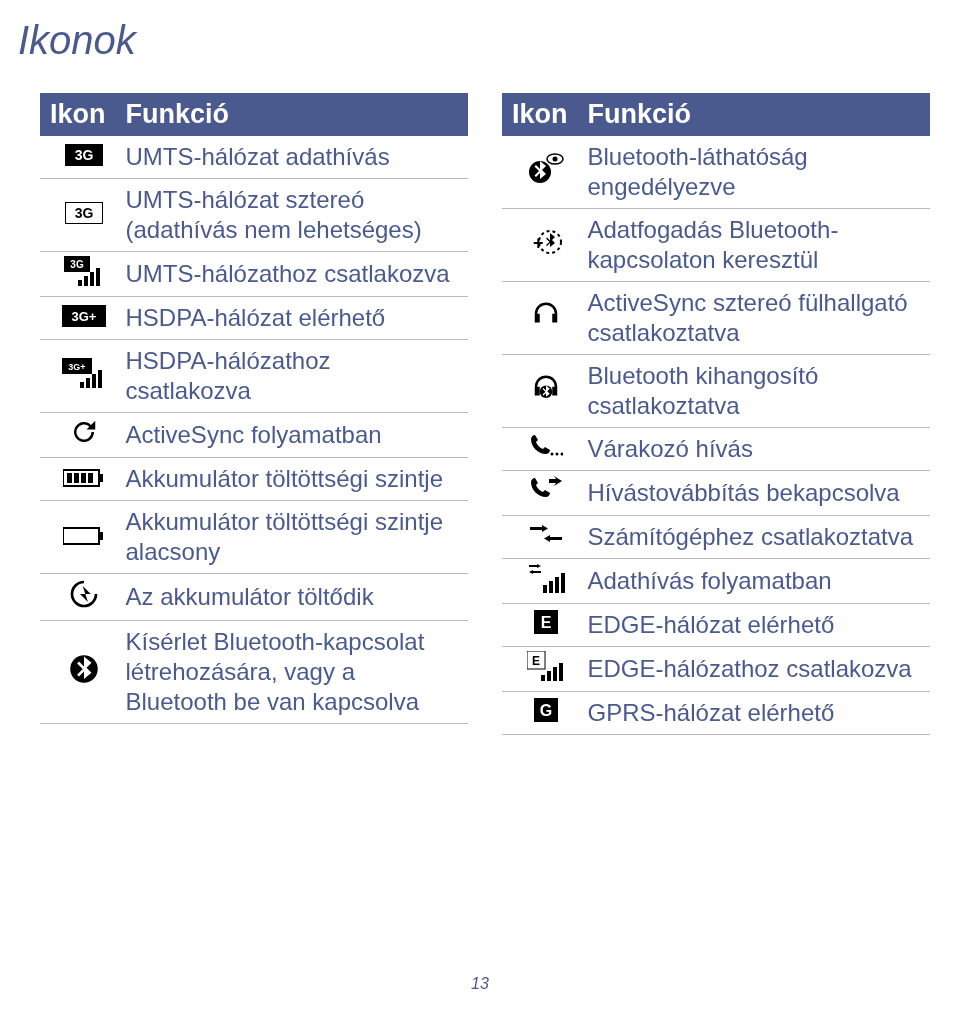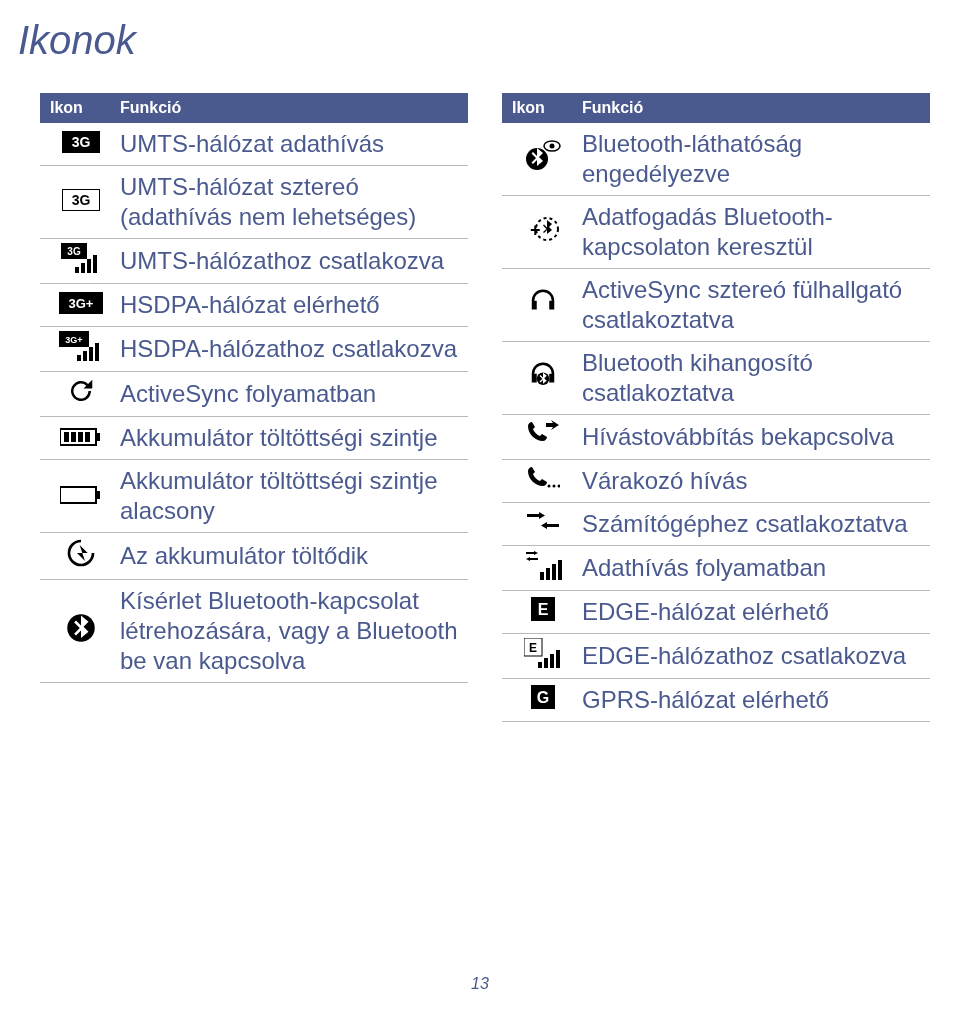--- a/index.html
+++ b/index.html
@@ -32,21 +32,21 @@
     width: 100%;
     border-collapse: collapse;
     font-size: 24px;
   }
   table.iconlist thead th {
     background: #4a5a8f;
     color: #fff;
     font-weight: bold;
     text-align: left;
     padding: 6px 10px;
-    font-size: 16px;
+    font-size: 27px;
   }
   table.iconlist tbody td {
     padding: 6px 10px 6px 10px;
     border-bottom: 1px solid #b9b9b9;
     vertical-align: middle;
   }
   table.iconlist tbody td.iconcell {
     width: 70px;
     text-align: center;
     padding: 4px 4px;
@@ -236,37 +236,37 @@
             <svg width="32" height="30" viewBox="0 0 24 24">
                   <path fill="#000" d="M12 2a9 9 0 0 0-9 9v7h4v-7H5a7 7 0 0 1 14 0h-2v7h4v-7a9 9 0 0 0-9-9z"></path>
               <circle cx="12" cy="15" r="5" fill="#000"></circle>
                   <path fill="#fff" d="M12 10l3 2.5-2 2 2 2L12 19v-3l-2 2-.8-.8L11.5 15l-2.3-2.2.8-.8 2 2V10z"></path>
             </svg>
           </span></td>
           <td class="func"><span>Bluetooth kihangosító csatlakoztatva</span></td>
         </tr>
         <tr>
           <td class="iconcell"><span class="ic">
-            <svg width="34" height="30" viewBox="0 0 34 30">
-                  <path fill="#000" d="M6 3c-2 0-4 2-4 4 0 8 7 15 15 15 2 0 4-2 4-4l-5-3-2 2c-3-1-6-4-7-7l2-2L6 3z"></path>
-              <path fill="#000" d="M20 4h7l-2-3 8 5-8 5 2-3h-7z"></path>
-            </svg>
-          </span></td>
-          <td class="func"><span>Hívástovábbítás bekapcsolva</span></td>
-        </tr>
-        <tr>
-          <td class="iconcell"><span class="ic">
             <svg width="34" height="28" viewBox="0 0 34 28">
                   <path fill="#000" d="M6 3c-2 0-4 2-4 4 0 8 7 15 15 15 2 0 4-2 4-4l-5-3-2 2c-3-1-6-4-7-7l2-2L6 3z"></path>
               <circle cx="23" cy="22" r="1.5" fill="#000"></circle>
                   <circle cx="28" cy="22" r="1.5" fill="#000"></circle>
                   <circle cx="33" cy="22" r="1.5" fill="#000"></circle>
             </svg>
           </span></td>
           <td class="func"><span>Várakozó hívás</span></td>
+        </tr>
+        <tr>
+          <td class="iconcell"><span class="ic">
+            <svg width="34" height="30" viewBox="0 0 34 30">
+                  <path fill="#000" d="M6 3c-2 0-4 2-4 4 0 8 7 15 15 15 2 0 4-2 4-4l-5-3-2 2c-3-1-6-4-7-7l2-2L6 3z"></path>
+              <path fill="#000" d="M20 4h7l-2-3 8 5-8 5 2-3h-7z"></path>
+            </svg>
+          </span></td>
+          <td class="func"><span>Hívástovábbítás bekapcsolva</span></td>
         </tr>
         <tr>
           <td class="iconcell"><span class="ic">
             <svg width="36" height="26" viewBox="0 0 36 26">
               <rect x="2" y="6" width="12" height="3" fill="#000"></rect>
                   <path fill="#000" d="M14 4l6 3.5-6 3.5z"></path>
               <rect x="22" y="16" width="12" height="3" fill="#000"></rect>
                   <path fill="#000" d="M22 14l-6 3.5 6 3.5z"></path>
             </svg>
           </span></td>

